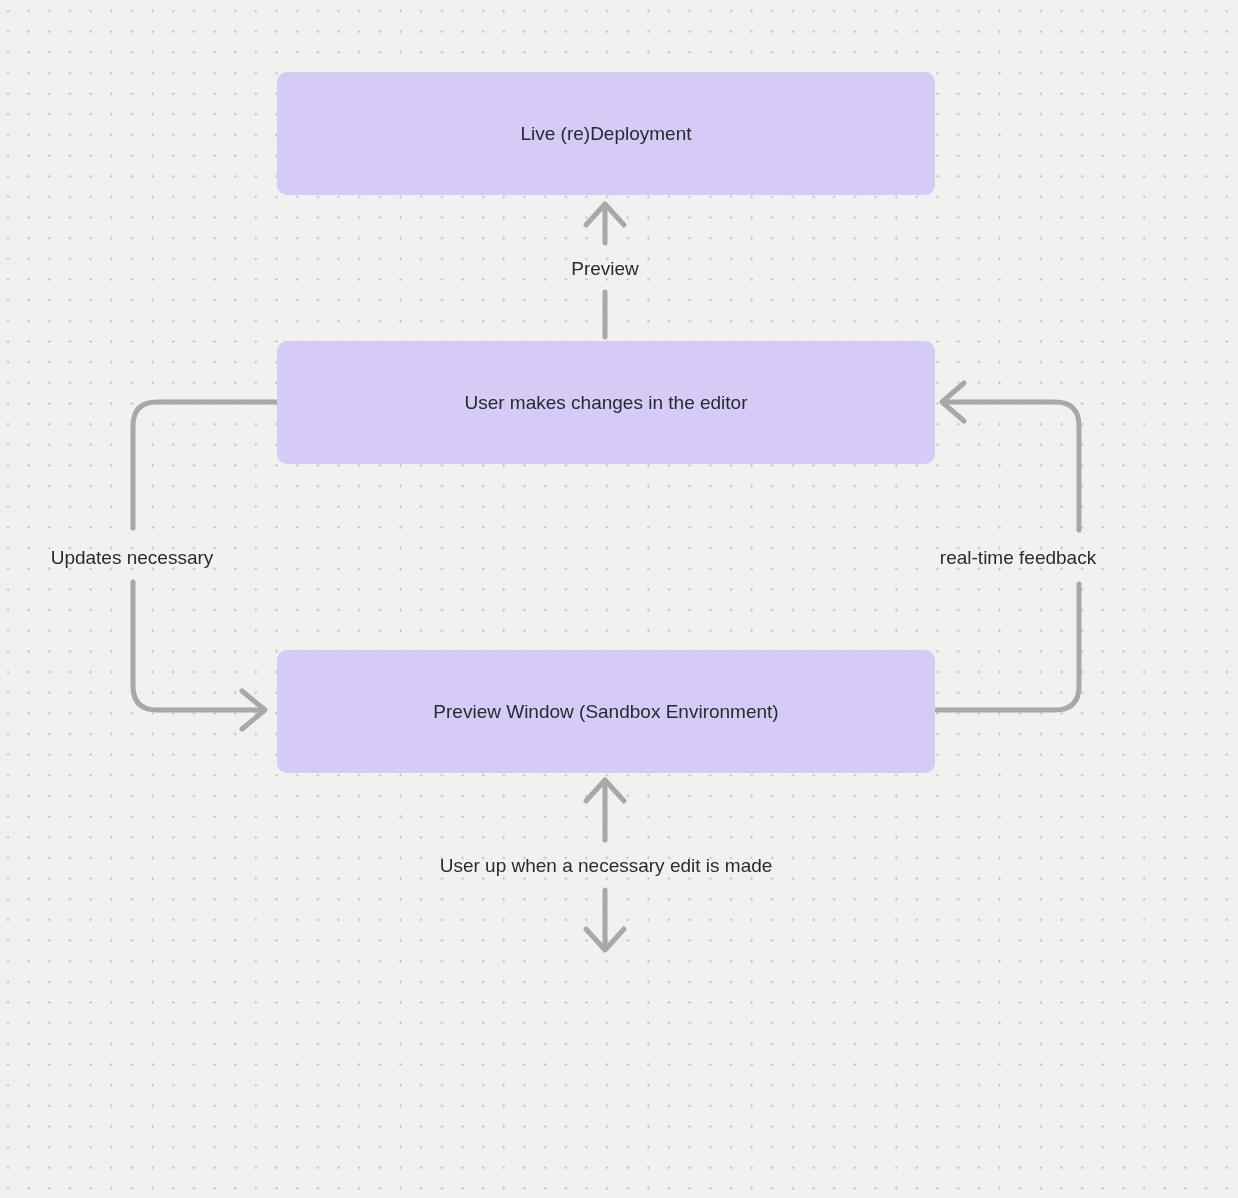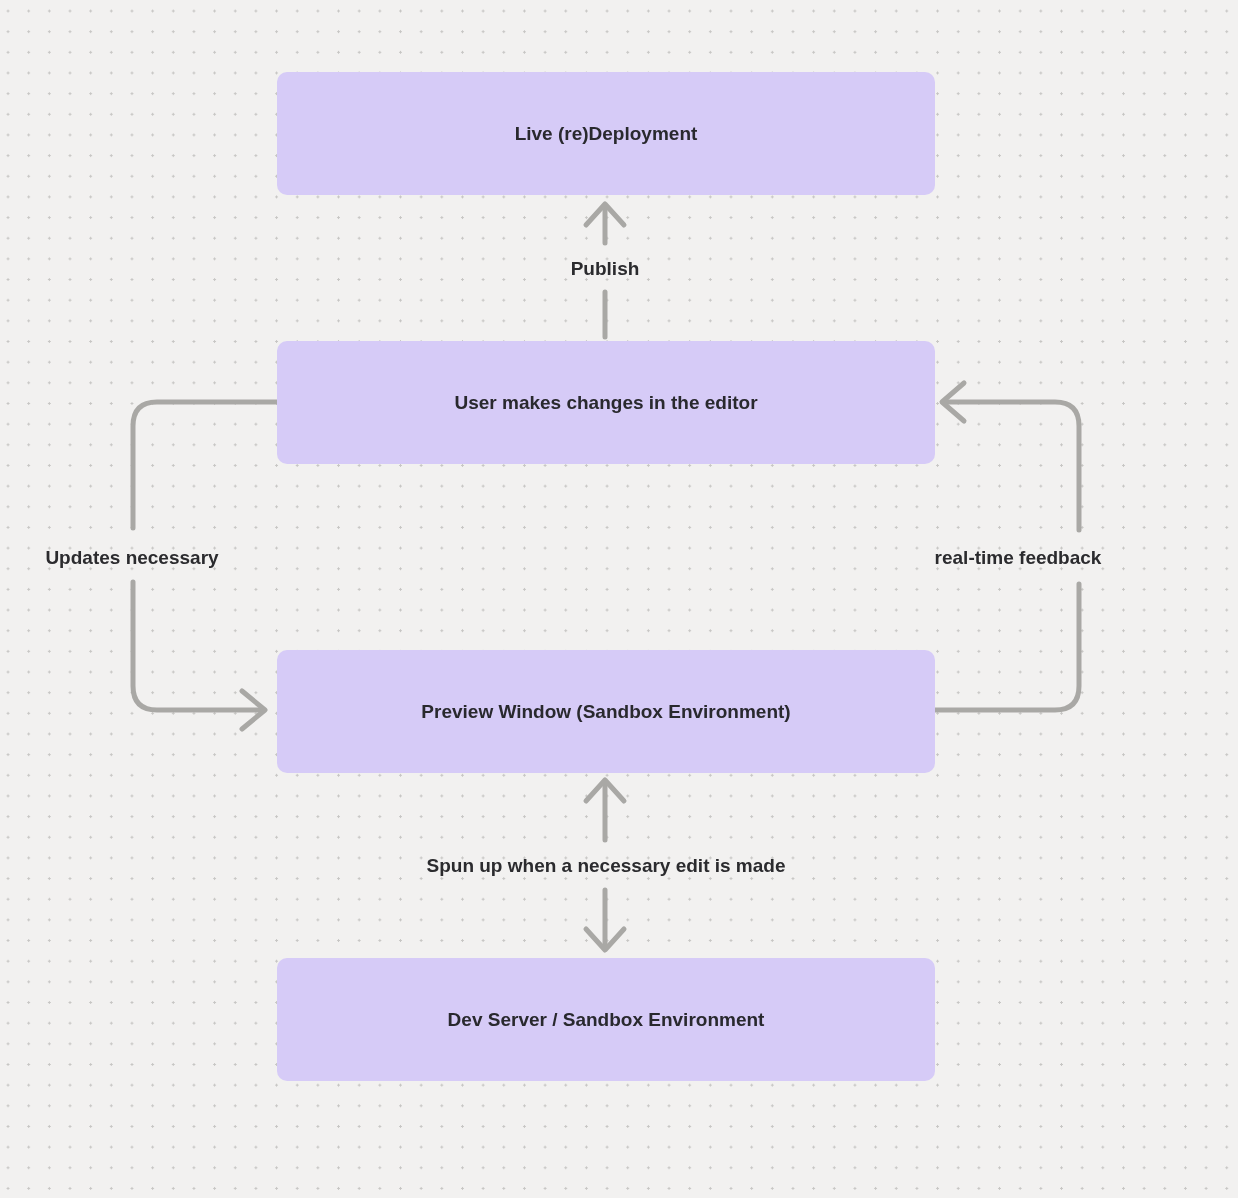--- a/index.html
+++ b/index.html
@@ -13,21 +13,20 @@
     overflow: hidden;
   }
   .canvas {
     position: relative;
     width: 1238px;
     height: 1198px;
     background-color: #f2f1f0;
     background-image: radial-gradient(circle, #c7c6c4 1.25px, rgba(0,0,0,0) 1.35px);
     background-size: 20.66px 20.66px;
     background-position: -2.3px 0.7px;
-    font-weight: bold;
   }
   .arrow-layer {
     position: absolute;
     left: 0;
     top: 0;
     width: 1238px;
     height: 1198px;
   }
   .node {
     position: absolute;
@@ -98,25 +97,22 @@
   </div>
 
   <div class="node node-preview">
     <span>Preview Window (Sandbox Environment)</span>
   </div>
 
   <div class="node node-editor">
     <span>User makes changes in the editor</span>
   </div>
 
-  <div class="node node-dev">
-    <span>Dev Server / Sandbox Environment</span>
-  </div>
 
-  <div class="edge-label lbl-publish">Publish</div>
+  <div class="edge-label lbl-publish">Preview</div>
 
   <div class="edge-label lbl-updates">Updates necessary</div>
 
   <div class="edge-label lbl-feedback">real-time feedback</div>
 
-  <div class="edge-label lbl-spunup">Spun up when a necessary edit is made</div>
+  <div class="edge-label lbl-spunup">User up when a necessary edit is made</div>
 
 </div>
 
 </body></html>

